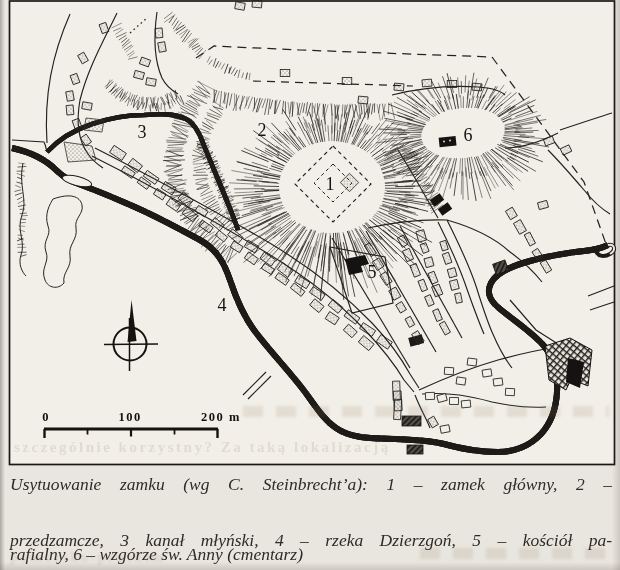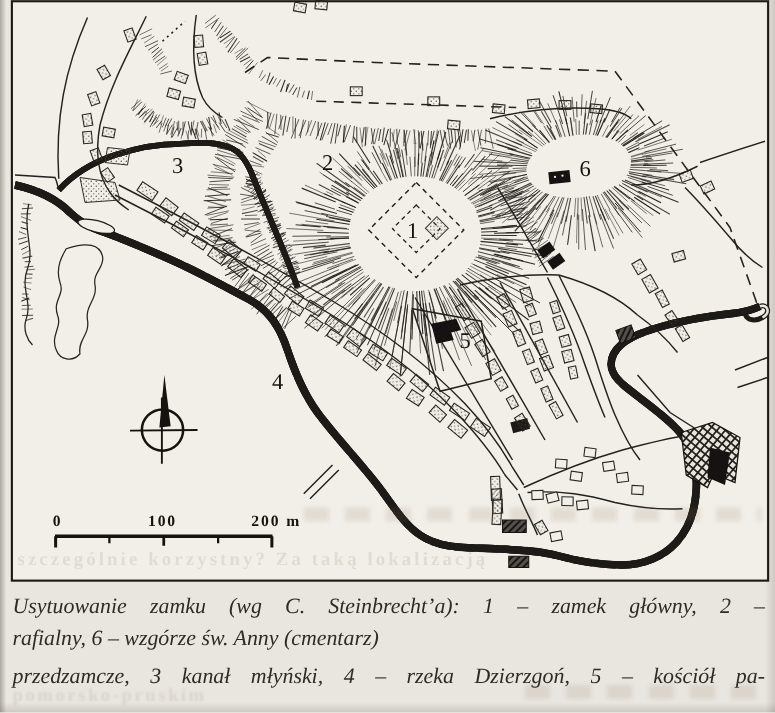--- a/index.html
+++ b/index.html
@@ -1244,19 +1244,19 @@
     </g>
   </g>
 </svg>
 </div>
 
 <div class="smudge" style="left:243px;top:406px;width:366px;"></div>
 <div class="smudge" style="left:420px;top:548px;width:185px;"></div>
 
 <div class="caption just" style="top:474px;">Usytuowanie zamku (wg C. Steinbrecht’a): 1 – zamek główny, 2 –</div>
 <div class="caption just" style="top:530px;">przedzamcze, 3 kanał młyński, 4 – rzeka Dzierzgoń, 5 – kościół pa-</div>
-<div class="caption" style="top:500px;">rafialny, 6 – wzgórze św. Anny (cmentarz)</div>
+<div class="caption" style="top:544px;">rafialny, 6 – wzgórze św. Anny (cmentarz)</div>
 
 <div class="bleed" style="left:10px;top:549px;">pomorsko-pruskim</div>
 
 <div class="edge-l"></div>
 <div class="edge-r"></div>
 <div class="edge-b"></div>
 
 </body></html>

